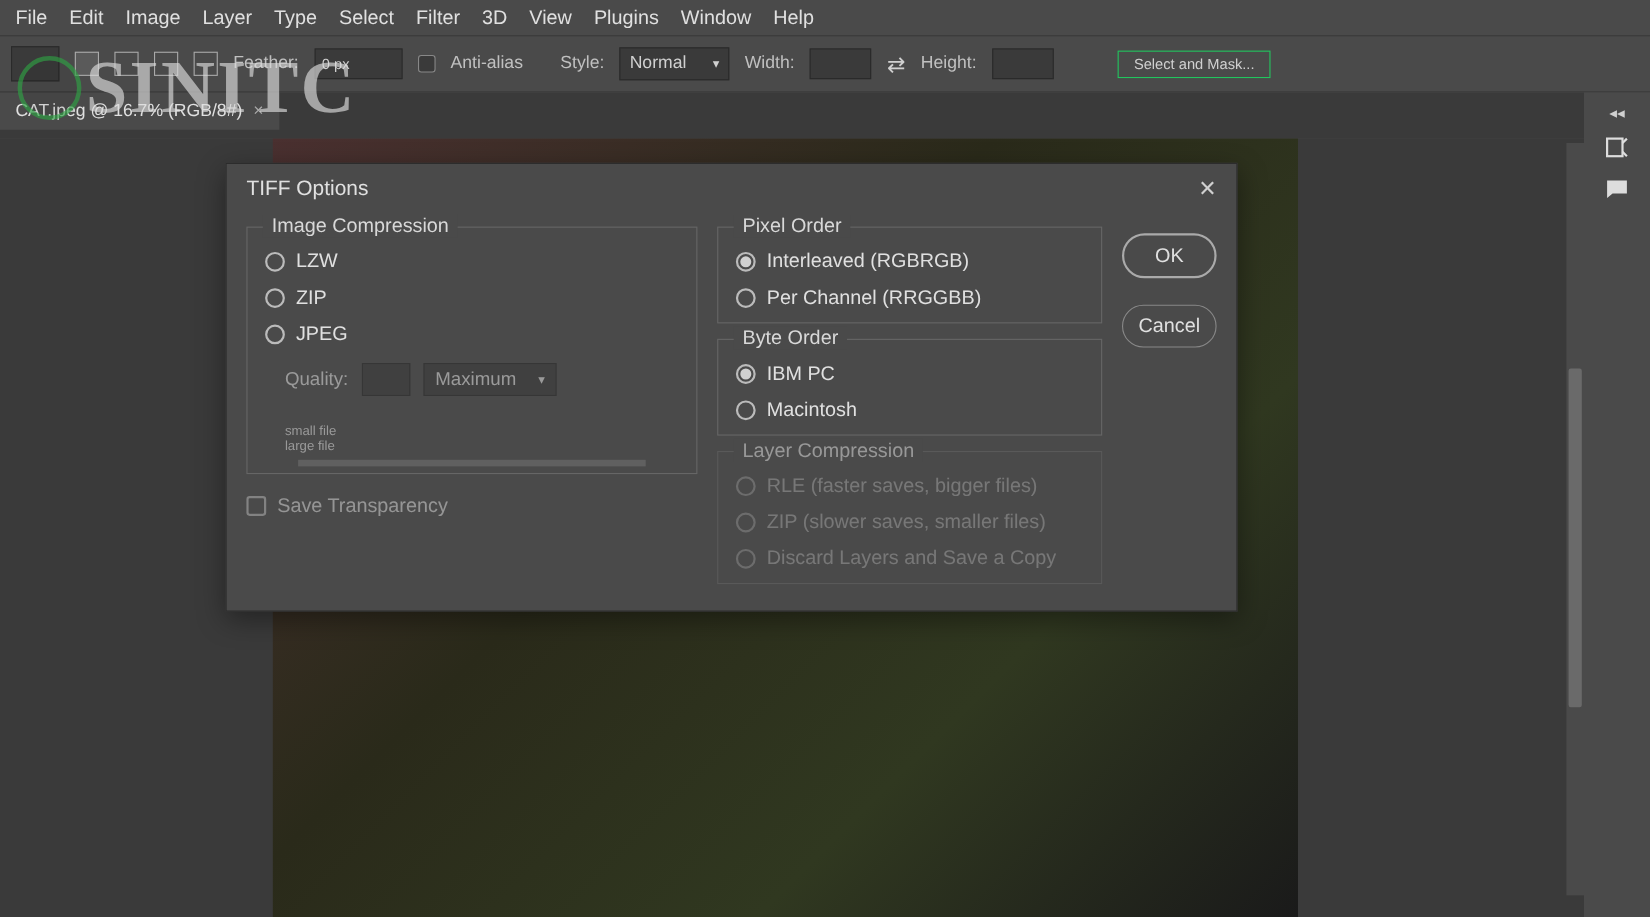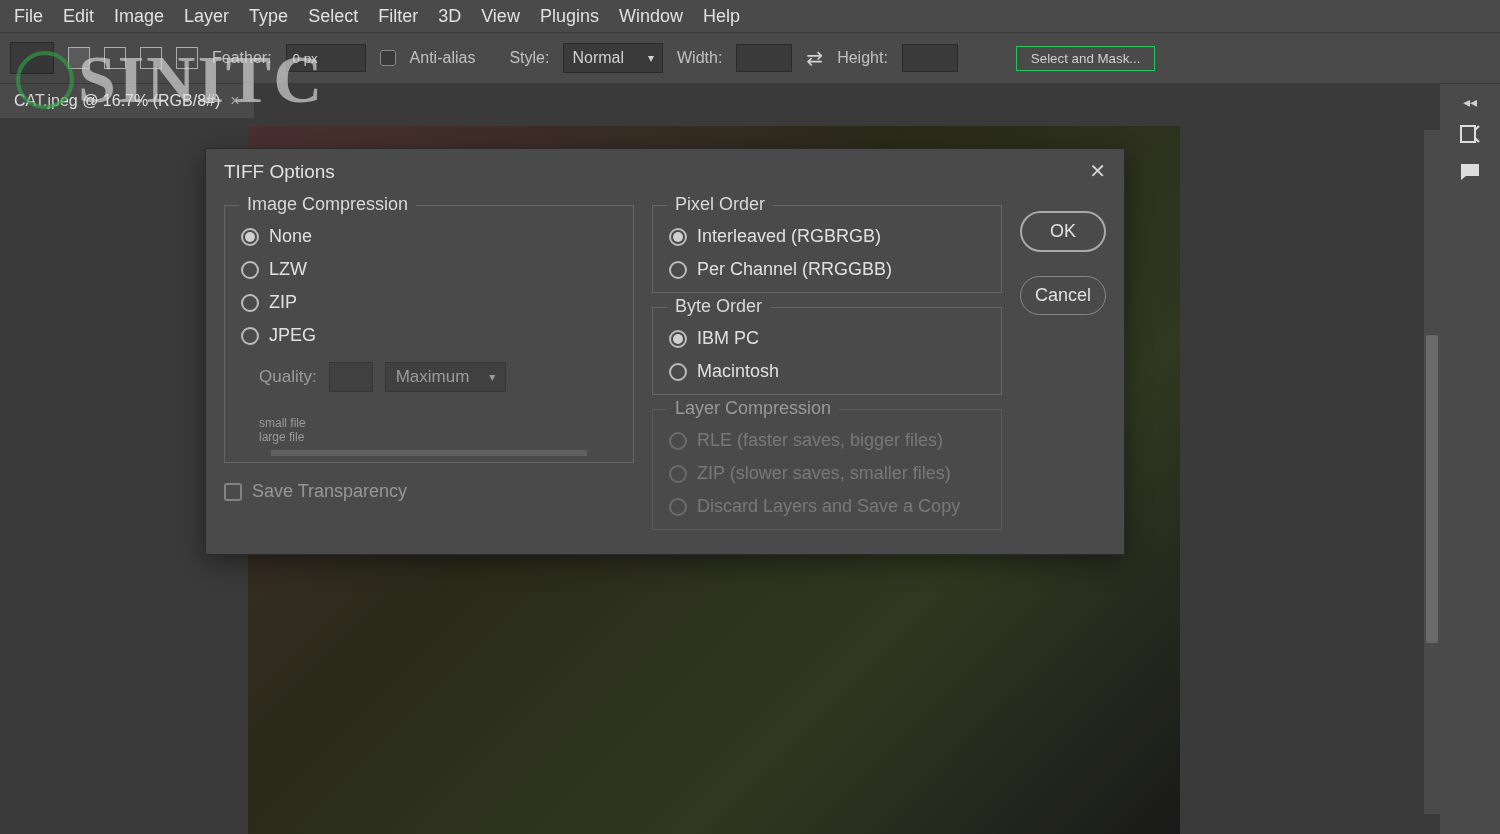--- a/index.html
+++ b/index.html
@@ -38,21 +38,21 @@
 .vscroll { position: absolute; right: 60px; top: 130px; width: 16px; bottom: 20px; background: #4a4a4a; }
 .vscroll .thumb { position: absolute; left: 2px; right: 2px; top: 30%; height: 45%; background: #6a6a6a; border-radius: 2px; }
 
 
 .watermark { position: absolute; top: 40px; left: 16px; display: flex; align-items: center; gap: 4px; pointer-events: none; opacity: 0.65; }
 .watermark .logo { width: 58px; height: 58px; border-radius: 50%; border: 4px solid #2ea043; position: relative; background: rgba(0,0,0,0.1); }
 .watermark .txt { font-size: 68px; font-weight: 700; color: #ddd; font-family: Georgia, serif; letter-spacing: 2px; }
 
 
 .dialog { position: absolute; left: 205px; top: 148px; width: 920px; background: #4a4a4a; border: 1px solid #2a2a2a; box-shadow: 0 8px 24px rgba(0,0,0,0.4); }
-.dialog-title { display: flex; justify-content: space-between; align-items: flex-end; padding: 10px 18px; color: #e0e0e0; font-size: 19px; }
+.dialog-title { display: flex; justify-content: space-between; align-items: center; padding: 10px 18px; color: #e0e0e0; font-size: 19px; }
 .dialog-title .close { font-size: 20px; color: #d0d0d0; cursor: pointer; }
 .dialog-body { display: flex; padding: 12px 18px 24px 18px; gap: 18px; }
 .col-left { width: 410px; display: flex; flex-direction: column; gap: 14px; }
 .col-mid { width: 350px; display: flex; flex-direction: column; gap: 14px; }
 .col-right { flex: 1; display: flex; flex-direction: column; gap: 24px; align-items: stretch; padding-top: 6px; }
 
 .fieldset { border: 1px solid #666; padding: 14px 16px 6px 16px; position: relative; }
 .fieldset.disabled { opacity: 0.55; }
 .legend { position: absolute; top: -12px; left: 14px; background: #4a4a4a; padding: 0 8px; color: #d8d8d8; font-size: 18px; }
 
@@ -156,24 +156,20 @@
 <div class="dialog">
   <div class="dialog-title">
     <span>TIFF Options</span>
     <span class="close">✕</span>
   </div>
   <div class="dialog-body">
     <div class="col-left">
       <div class="fieldset">
         <div class="legend">Image Compression</div>
         <div class="radio-row">
-            <div class="radio-circle sel"></div>
-            <span>None</span>
-          </div>
-        <div class="radio-row">
             <div class="radio-circle"></div>
             <span>LZW</span>
           </div>
         <div class="radio-row">
             <div class="radio-circle"></div>
             <span>ZIP</span>
           </div>
         <div class="radio-row">
             <div class="radio-circle"></div>
             <span>JPEG</span>

